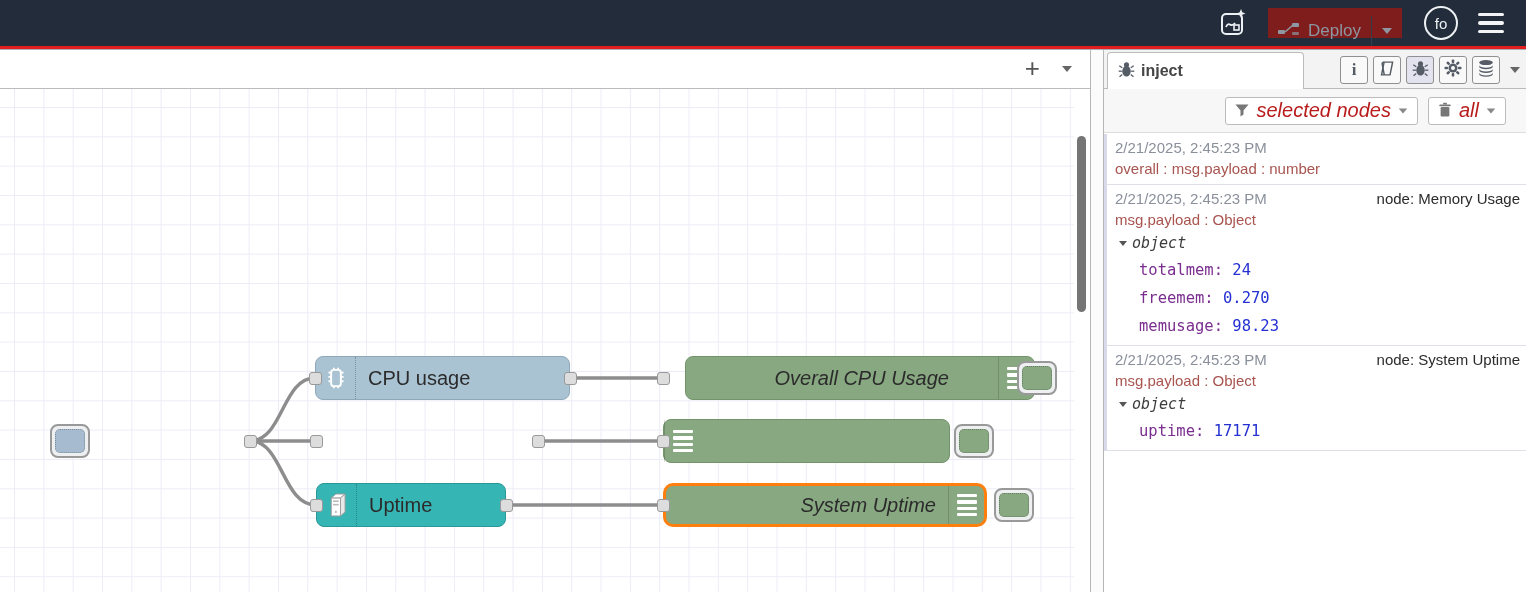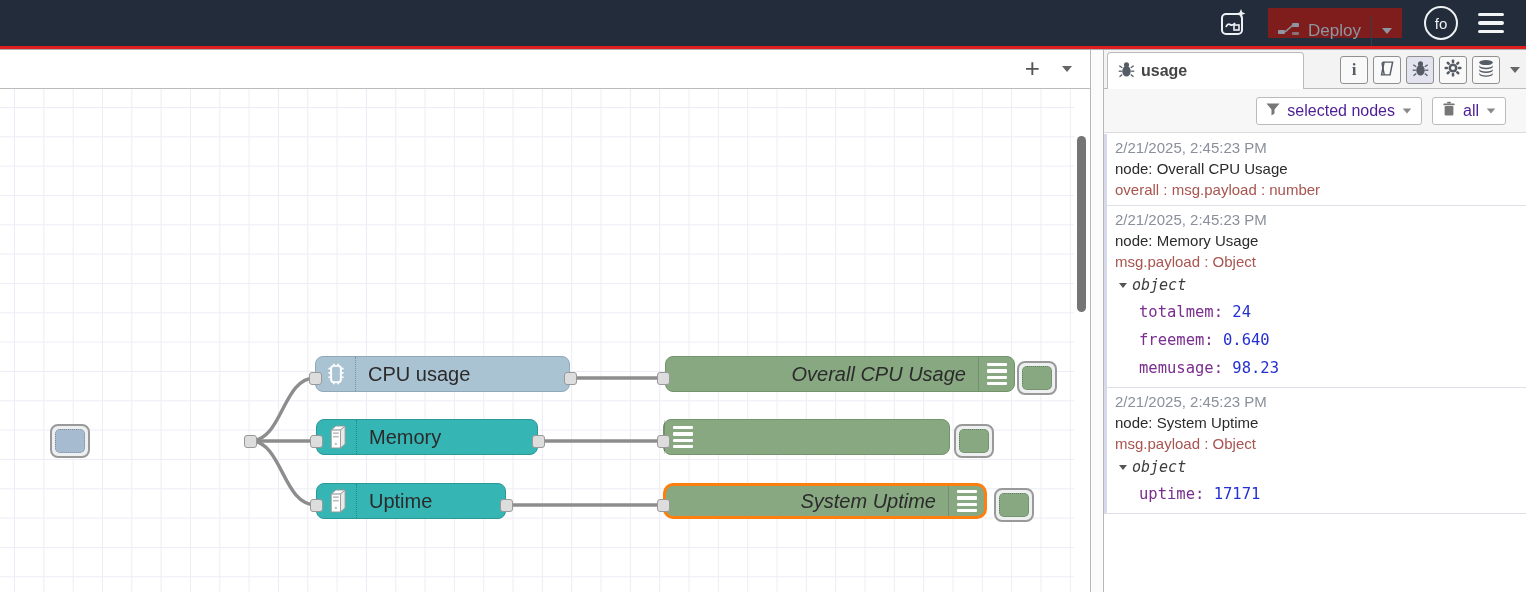--- a/index.html
+++ b/index.html
@@ -38,21 +38,21 @@
   .tabbar .caret-down { border-top-color:#666; cursor:pointer; }
   .canvas { position:absolute; left:0; top:39px; right:0; bottom:0; overflow:hidden;
             background-image: linear-gradient(#ececf6 1px, transparent 1px),
                               linear-gradient(90deg,#ececf6 1px, transparent 1px);
             background-size:29.33px 29.33px; background-position:14px 18px; }
   .canvas svg.wires { position:absolute; left:0; top:0; }
   .vscroll-track { position:absolute; right:0; top:0; bottom:0; width:16px; background:#fff; }
   .vscroll-thumb { position:absolute; right:4px; top:47px; width:9px; height:176px; background:#757575; border-radius:5px; cursor:pointer; }
 
   
-  .node { position:absolute; height:36px; border-radius:8px; display:flex; align-items:center;
+  .node { position:absolute; height:44px; border-radius:8px; display:flex; align-items:center;
           cursor:pointer; box-shadow:0 0 0 0 transparent; }
   .node .nlabel { font-size:20px; color:#2b2b2b; white-space:nowrap; }
   .node.debug .nlabel { font-style:italic; flex:1; text-align:right; padding-right:12px; }
   .icon-area { width:40px; align-self:stretch; display:flex; align-items:center; justify-content:center; flex:0 0 auto; }
   .icon-area.left  { border-right:1px dotted rgba(0,0,0,0.25); margin-right:12px; }
   .icon-area.right { border-left:1px solid rgba(0,0,0,0.15); width:36px; }
   .dbg-bars { display:flex; flex-direction:column; gap:3px; }
   .dbg-bars span { width:20px; height:3.2px; background:#fff; border-radius:1px; }
   .port { position:absolute; width:13px; height:13px; background:#ddd; border:1.5px solid #999;
           border-radius:3px; cursor:crosshair; z-index:4; }
@@ -69,27 +69,27 @@
               font-size:16px; font-weight:700; color:#454545; cursor:pointer; }
   .side-tab-buttons { position:absolute; right:26px; top:6px; display:flex; gap:5px; }
   .sbtn { width:28px; height:28px; border:1px solid #909090; border-radius:3px; background:#f9f9f9;
           display:flex; align-items:center; justify-content:center; color:#555c66; cursor:pointer; }
   .sbtn.active { background:#e3e3ef; }
   .sbtn .iglyph { font-family:"Liberation Serif", serif; font-weight:700; font-size:17px; }
   .side-tabs .caret-down { position:absolute; right:6px; top:17px; border-top-color:#666; cursor:pointer; }
 
   .side-toolbar { height:44px; background:#f7f7f7; border-bottom:1px solid #ddd;
                   display:flex; align-items:center; justify-content:flex-end; gap:10px; padding-right:20px; }
-  .tool-btn { height:28px; background:#fff; border:1px solid #bbb; border-radius:3px; color:#4c1d95;
-              font-size:16px; display:flex; align-items:center; gap:7px; padding:0 9px; cursor:pointer; }
+  .tool-btn { height:28px; background:#fff; border:1px solid #bbb; border-radius:3px; color:#b91c1c;
+              font-size:20px; display:flex; align-items:center; gap:7px; padding:0 9px; cursor:pointer;font-style:italic; }
   .tool-btn .caret-down { border-top-color:#888; transform:scale(.85); }
 
   .messages { position:absolute; left:0; right:0; top:84px; bottom:0; overflow:hidden; background:#fff; }
   .msg { border-bottom:1px solid #dfdfe8; border-left:3px solid #d8daeb; padding:3px 6px 5px 8px; }
-  .msg-meta { display:flex; font-size:15px; line-height:21px;flex-direction:column; }
+  .msg-meta { display:flex; justify-content:space-between; font-size:15px; line-height:21px; }
   .msg-ts { color:#8a909b; }
   .msg-src { color:#2b2b2b; }
   .msg-prop { color:#a8544f; font-size:15px; line-height:21px; }
   .mono { font-family:"DejaVu Sans Mono", monospace; }
   .msg-value { color:#2430d2; font-size:15.5px; line-height:27px; padding-left:6px; }
   .msg-object { color:#3d3d3d; font-size:15px; line-height:26px; font-style:italic; padding-left:4px;
                 display:flex; align-items:center; gap:5px; cursor:pointer; }
   .obj-caret { width:0; height:0; border-left:4.5px solid transparent; border-right:4.5px solid transparent;
                border-top:5.5px solid #555; display:inline-block; }
   .msg-field { font-size:15.5px; line-height:28px; padding-left:24px; }
@@ -174,55 +174,40 @@
                   <path d="M14 2.5 v2"></path>
                   <path d="M10 19.5 v2"></path>
                   <path d="M14 19.5 v2"></path>
                 </g>
               </svg>
             </span>
             <span class="nlabel">CPU usage</span>
           </div>
           <div class="port" style="left: 308.5px; top: 282.5px;"></div>
           <div class="port" style="left: 563.5px; top: 282.5px;"></div>
-          <div class="node os" style="left: 316px; top: 330px; width: 222px; background: rgb(54, 181, 181); border: 1.5px solid rgb(42, 152, 152);">
-            <span class="icon-area left">
-              <svg width="28" height="30" viewBox="0 0 24 26">
-                <g stroke="#9a9a9a" stroke-width="0.8">
-                  <path d="M7 7 L11 3.5 H19 L15 7 z" fill="#fff"></path>
-                  <path d="M15 7 L19 3.5 V19 L15 22.5 z" fill="#e9e9e9"></path>
-                  <rect x="7" y="7" width="8" height="15.5" fill="#fff"></rect>
-                </g>
-                <rect x="8.5" y="9" width="5" height="1.4" fill="#bbb"></rect>
-                <rect x="8.5" y="12" width="5" height="1.4" fill="#bbb"></rect>
-                <circle cx="11" cy="19" r="1" fill="#bbb"></circle>
-              </svg>
-            </span>
-            <span class="nlabel">Memory</span>
-          </div>
           <div class="port" style="left: 309.5px; top: 345.5px;"></div>
           <div class="port" style="left: 531.5px; top: 345.5px;"></div>
           <div class="node os" style="left: 316px; top: 394px; width: 190px; background: rgb(54, 181, 181); border: 1.5px solid rgb(42, 152, 152);">
             <span class="icon-area left">
               <svg width="28" height="30" viewBox="0 0 24 26">
                 <g stroke="#9a9a9a" stroke-width="0.8">
                   <path d="M7 7 L11 3.5 H19 L15 7 z" fill="#fff"></path>
                   <path d="M15 7 L19 3.5 V19 L15 22.5 z" fill="#e9e9e9"></path>
                   <rect x="7" y="7" width="8" height="15.5" fill="#fff"></rect>
                 </g>
                 <rect x="8.5" y="9" width="5" height="1.4" fill="#bbb"></rect>
                 <rect x="8.5" y="12" width="5" height="1.4" fill="#bbb"></rect>
                 <circle cx="11" cy="19" r="1" fill="#bbb"></circle>
               </svg>
             </span>
             <span class="nlabel">Uptime</span>
           </div>
           <div class="port" style="left: 309.5px; top: 409.5px;"></div>
           <div class="port" style="left: 499.5px; top: 409.5px;"></div>
-          <div class="node debug" style="left: 665px; top: 267px; width: 350px; background: rgb(136, 168, 129); border: 1.5px solid rgb(115, 147, 107);">
+          <div class="node debug" style="left: 685px; top: 267px; width: 350px; background: rgb(136, 168, 129); border: 1.5px solid rgb(115, 147, 107); gap: 37px;">
             <span class="nlabel">Overall CPU Usage</span>
             <span class="icon-area right">
               <span class="dbg-bars">
                 <span></span>
                 <span></span>
                 <span></span>
                 <span></span>
               </span>
             </span>
           </div>
@@ -274,21 +259,21 @@
               <g stroke="#555c66" stroke-width="1.5">
                 <path d="M5 8 L1.5 5.5"></path>
                   <path d="M15 8 L18.5 5.5"></path>
                 <path d="M4.6 12 L0.8 12"></path>
                   <path d="M15.4 12 L19.2 12"></path>
                 <path d="M5 16 L1.8 18.5"></path>
                   <path d="M15 16 L18.2 18.5"></path>
               </g>
             </svg>
           </span>
-          <span>usage</span>
+          <span>inject</span>
         </div>
         <div class="side-tab-buttons">
           <span class="sbtn">
               <span class="iglyph">i</span>
             </span>
           <span class="sbtn">
             <span>
               <svg width="17" height="17" viewBox="0 0 20 20">
                 <path d="M6 2.5 h10 l-3 15 h-10 z" fill="none" stroke="#555c66" stroke-width="1.7"></path>
                 <path d="M6 2.5 c-1.8 0 -2.6 1.2 -2.2 2.6 l2.4 12.4" fill="none" stroke="#555c66" stroke-width="1.7"></path>
@@ -367,39 +352,38 @@
           </span>
           <span>all</span>
           <span class="caret-down"></span>
         </div>
       </div>
 
       <div class="messages" id="debug-messages">
           <div class="msg">
             <div class="msg-meta">
              <span class="msg-ts">2/21/2025, 2:45:23 PM</span>
-             <span class="msg-src">node: Overall CPU Usage</span>
            </div>
            <div class="msg-prop">overall : msg.payload : number</div>
           </div>
           <div class="msg">
             <div class="msg-meta">
              <span class="msg-ts">2/21/2025, 2:45:23 PM</span>
              <span class="msg-src">node: Memory Usage</span>
            </div>
            <div class="msg-prop">msg.payload : Object</div>
             <div class="msg-object mono">
             <span class="obj-caret"></span>
             <span>object</span>
           </div>
             <div class="msg-field mono">
             <span class="k">totalmem:</span> <span class="v">24</span>
           </div>
             <div class="msg-field mono">
-            <span class="k">freemem:</span> <span class="v">0.640</span>
+            <span class="k">freemem:</span> <span class="v">0.270</span>
           </div>
             <div class="msg-field mono">
             <span class="k">memusage:</span> <span class="v">98.23</span>
           </div>
           </div>
           <div class="msg">
             <div class="msg-meta">
              <span class="msg-ts">2/21/2025, 2:45:23 PM</span>
              <span class="msg-src">node: System Uptime</span>
            </div>

